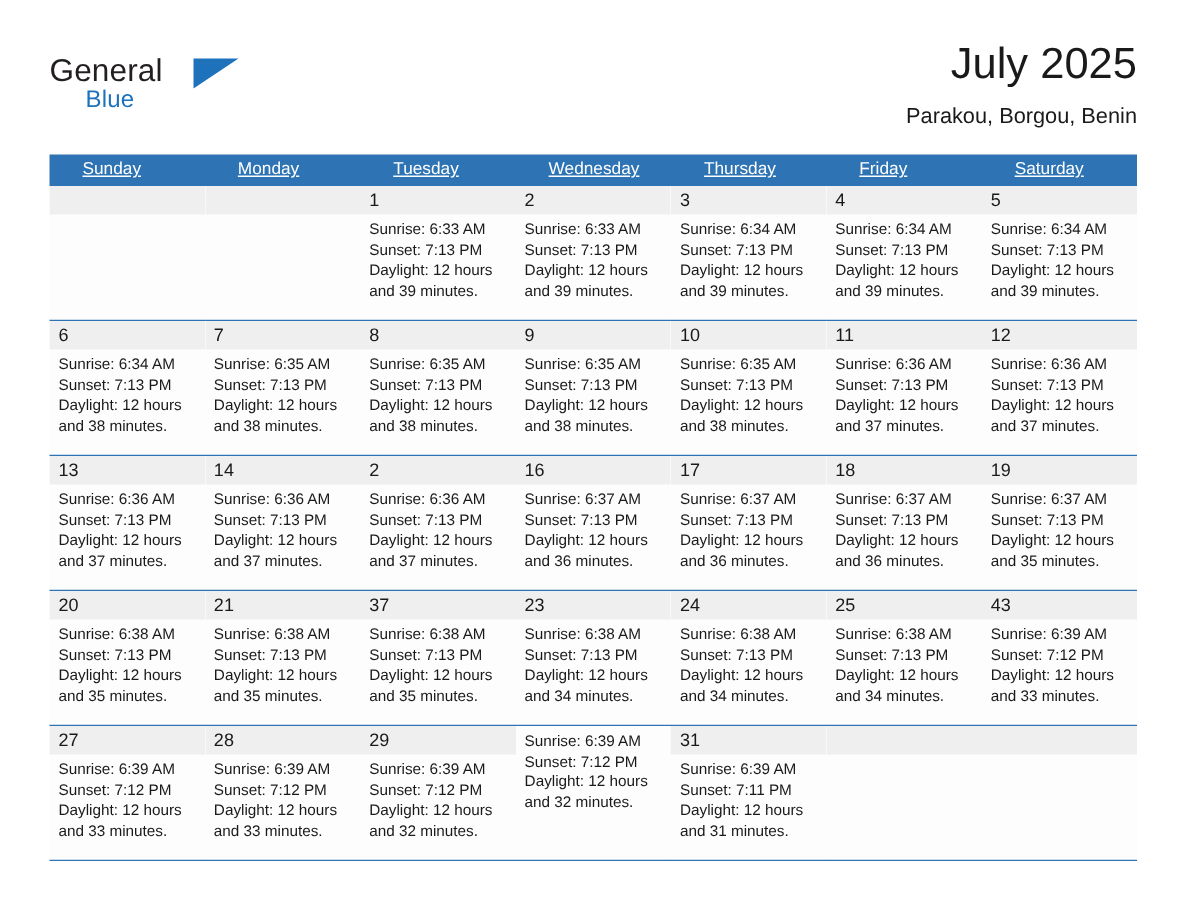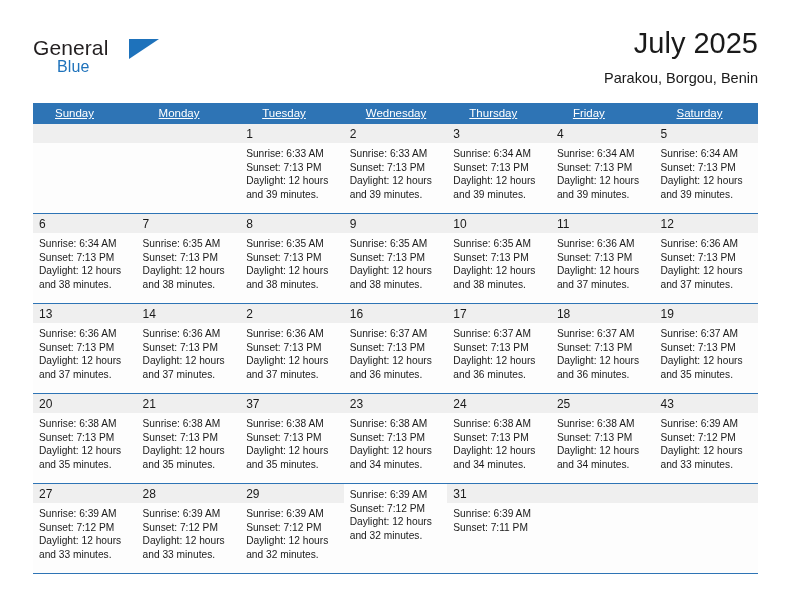--- a/index.html
+++ b/index.html
@@ -434,20 +434,21 @@
               <div>Sunrise: 6:39 AM</div>
               <div>Sunset: 7:12 PM</div>
               <div class="daylight">Daylight: 12 hours and 32 minutes.</div>
             </div>
           </div>
           <div class="day-cell">
             <div class="day-band"><span class="day-num">31</span></div>
             <div class="day-info">
               <div>Sunrise: 6:39 AM</div>
               <div>Sunset: 7:11 PM</div>
+              <div class="daylight">Daylight: 12 hours and 31 minutes.</div>
             </div>
           </div>
           <div class="day-cell">
             <div class="day-band"><span class="day-num"></span></div>
           </div>
           <div class="day-cell">
             <div class="day-band"><span class="day-num"></span></div>
           </div>
         </div>
       </div>

